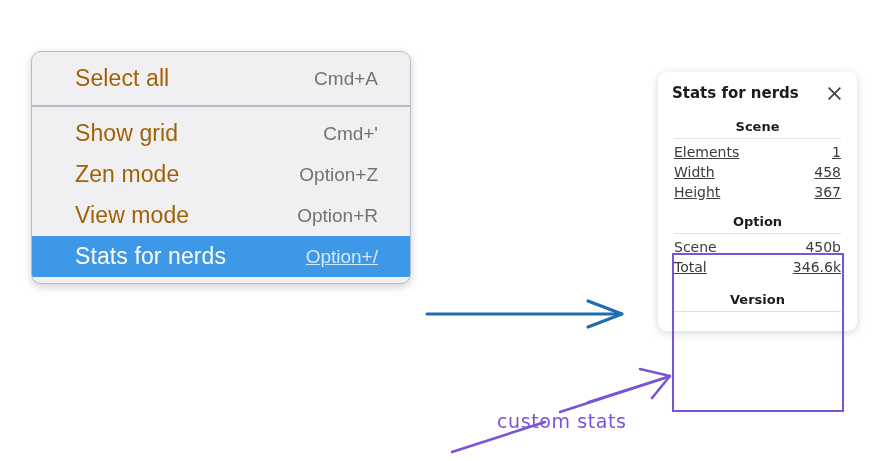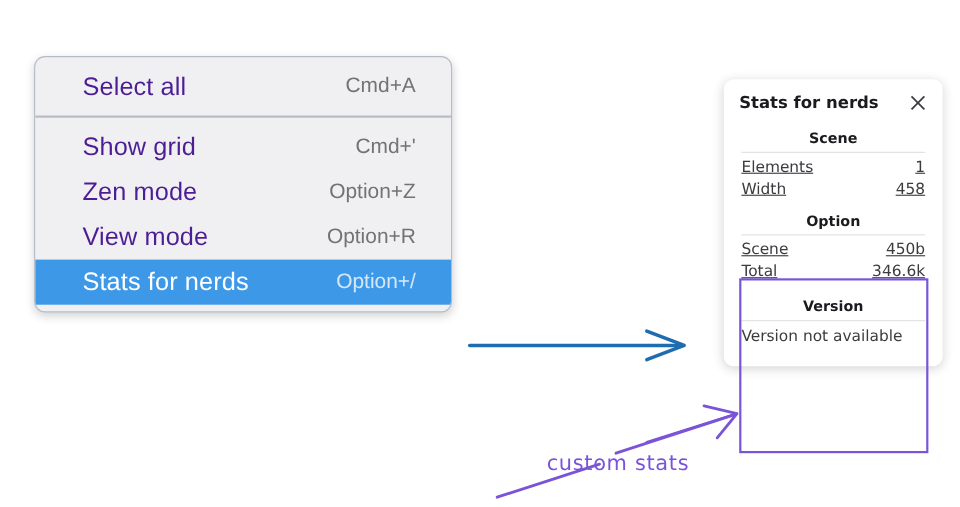--- a/index.html
+++ b/index.html
@@ -37,32 +37,32 @@
     display: flex;
     align-items: center;
     justify-content: space-between;
     height: 41px;
     padding: 0 32px 0 43px;
     box-sizing: border-box;
     cursor: default;
   }
   .menu-item .label {
     font-size: 23px;
-    color: #4c1d95;
+    color: #a16207;
     letter-spacing: 0.1px;
   }
   .menu-item .shortcut {
     font-size: 19px;
     color: #737373;
   }
   .menu-item.highlighted {
     background: #3d98e8;
   }
   .menu-item.highlighted .label { color: #ffffff; }
-  .menu-item.highlighted .shortcut { color: #d4e8fa; }
+  .menu-item.highlighted .shortcut { color: #d4e8fa; text-decoration: underline; }
 
   
   #stats-panel {
     position: absolute;
     left: 658px;
     top: 72px;
     width: 199px;
     background: #ffffff;
     border-radius: 9px;
     box-shadow: 0 2px 10px rgba(0,0,0,0.17);
@@ -190,39 +190,42 @@
     <div class="section-title">Scene</div>
     <div class="section-rule"></div>
     <div class="stat-row">
       <span class="stat-label">Elements</span>
       <span class="stat-value">1</span>
     </div>
     <div class="stat-row">
       <span class="stat-label">Width</span>
       <span class="stat-value">458</span>
     </div>
+    <div class="stat-row">
+      <span class="stat-label">Height</span>
+      <span class="stat-value">367</span>
+    </div>
   </div>
 
   <div style="margin-top:9px;">
     <div class="section-title">Option</div>
     <div class="section-rule"></div>
     <div class="stat-row">
       <span class="stat-label">Scene</span>
       <span class="stat-value">450b</span>
     </div>
     <div class="stat-row">
       <span class="stat-label">Total</span>
       <span class="stat-value">346.6k</span>
     </div>
   </div>
 
   <div style="margin-top:12px;">
     <div class="section-title">Version</div>
     <div class="section-rule"></div>
-    <div class="stat-note">Version not available</div>
   </div>
 
 </div>
 
 <div id="custom-stats-box"></div>
 
 <svg id="annotations" viewBox="0 0 873 461">
 
   <g>
     <line x1="427" y1="314" x2="620" y2="314" stroke="#1f6cb0" stroke-width="3.2" stroke-linecap="round"></line>

